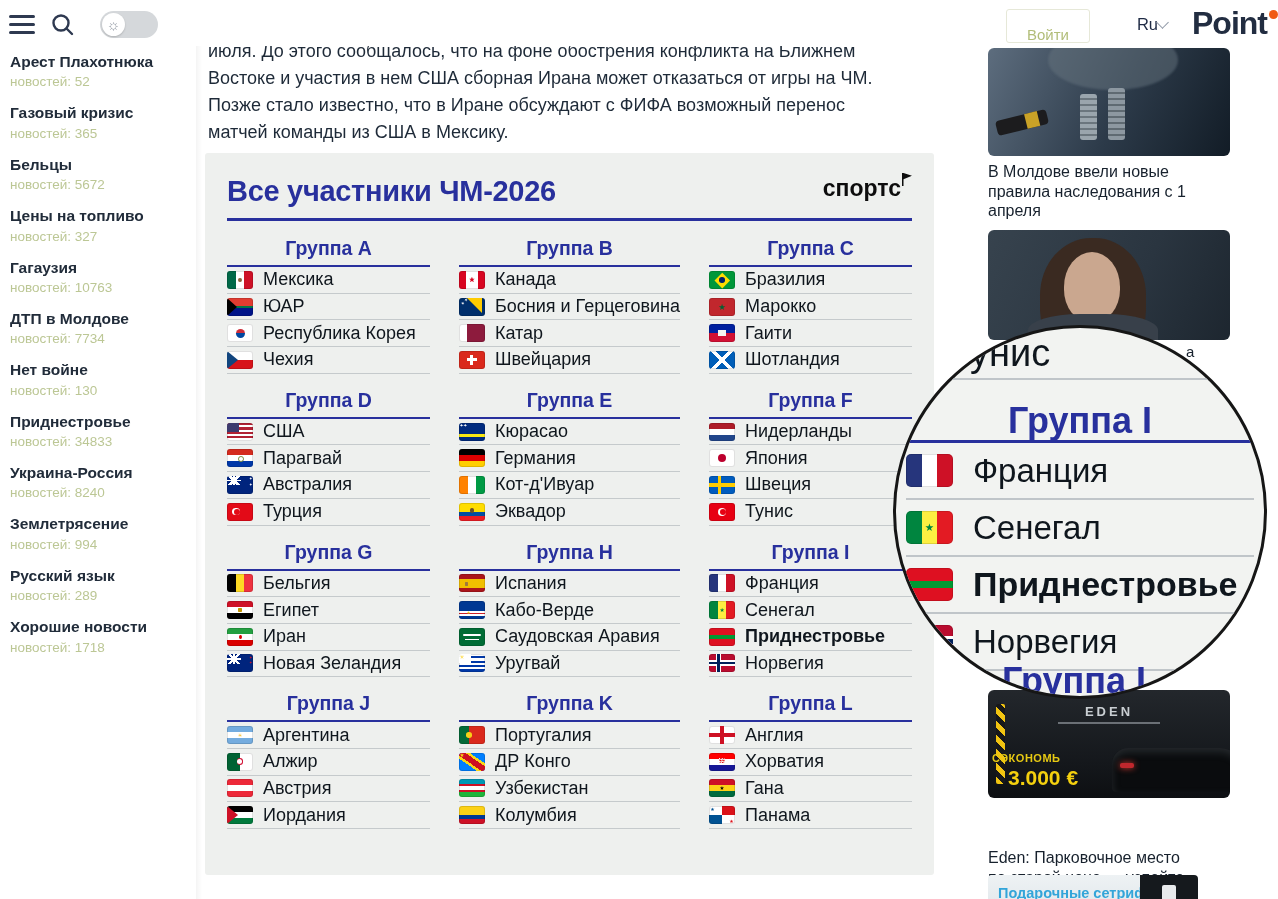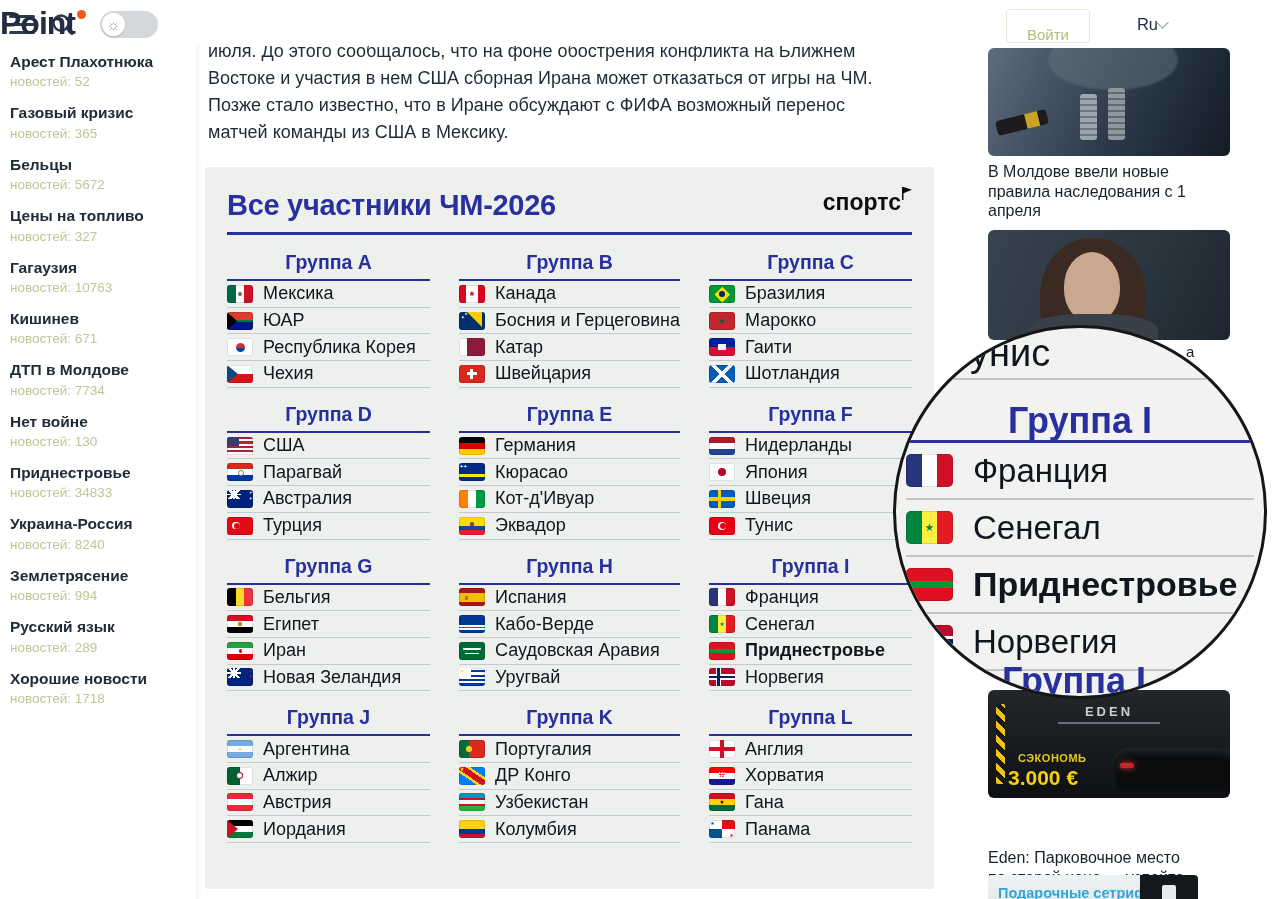--- a/index.html
+++ b/index.html
@@ -8,41 +8,41 @@
         font-family:"Liberation Sans",sans-serif;color:#1d2733;}
 
   
   .header-band{position:absolute;left:0;top:0;width:100%;height:46px;background:#fff;z-index:3;}
   .burger{position:absolute;left:9px;top:15px;width:26px;height:19px;display:flex;flex-direction:column;justify-content:space-between;cursor:pointer;z-index:4;}
   .burger span{display:block;height:2.6px;background:#2e3950;border-radius:2px;}
   .search-btn{position:absolute;left:50px;top:12px;width:26px;height:26px;cursor:pointer;z-index:4;}
   .toggle{position:absolute;left:100px;top:11px;width:58px;height:27px;border-radius:14px;background:#d5d8db;cursor:pointer;z-index:4;}
   .knob{position:absolute;left:2px;top:2px;width:23px;height:23px;border-radius:50%;background:#fff;
         display:flex;align-items:center;justify-content:center;color:#959ca6;font-size:15px;box-shadow:0 1px 2px rgba(0,0,0,.18);}
-  .brand{position:absolute;left:0;right:0;top:5px;text-align:left;z-index:4;}
+  .brand{position:absolute;left:0;right:0;top:5px;text-align:right;z-index:4;}
   .brand-inner{display:inline-block;font-size:32px;font-weight:800;color:#222d41;letter-spacing:-1px;cursor:pointer;}
   .brand-dot{display:inline-block;width:9px;height:9px;border-radius:50%;background:#f05a14;margin-left:2px;vertical-align:top;margin-top:5px;}
   .login-btn{position:absolute;right:188px;top:9px;height:33px;padding:16px 20px;border:1px solid #e6e8d8;border-radius:3px;
              background:#fff;color:#b2bd79;font-size:15px;font-family:inherit;cursor:pointer;z-index:4;}
   .lang{position:absolute;right:111px;top:15px;font-size:16.5px;color:#1f2b45;cursor:pointer;z-index:4;display:flex;align-items:center;}
   .chev{width:8px;height:8px;border-right:1.8px solid #8f98a6;border-bottom:1.8px solid #8f98a6;transform:rotate(45deg);margin-top:-4px;}
 
   
   .topics{position:absolute;left:10px;top:52px;width:180px;z-index:2;}
   .topic{margin-bottom:14px;cursor:pointer;}
   .topic-label{font-size:15.5px;font-weight:700;color:#212c3a;line-height:1.25;}
   .topic-count{font-size:13.5px;color:#bcc795;margin-top:3px;}
   .side-divider{position:absolute;left:196px;top:46px;bottom:0;width:6px;
                 background:linear-gradient(90deg,rgba(0,0,0,.045),transparent);z-index:1;}
 
   
   .article{position:absolute;left:208px;top:38px;width:700px;font-size:18px;line-height:1.5;color:#1e2a38;z-index:1;}
 
   
-  .infographic{position:absolute;left:205px;top:167px;width:729px;height:722px;background:#eef0ee;border-radius:3px;
+  .infographic{position:absolute;left:205px;top:153px;width:729px;height:722px;background:#eef0ee;border-radius:3px;
                padding:22px 22px 0;box-sizing:border-box;z-index:1;}
   .panel-head{display:flex;justify-content:space-between;align-items:flex-start;}
   .panel-title{font-size:29px;font-weight:800;color:#28309d;letter-spacing:-.3px;}
   .panel-source{font-size:23px;font-weight:800;color:#0d0d0d;display:flex;align-items:flex-start;gap:1px;}
   .pennant{width:10px;height:13px;background:#0d0d0d;clip-path:polygon(15% 0,100% 22%,15% 48%,15% 100%,0 100%,0 0);margin-top:-2px;}
   .panel-rule{height:3px;background:#28309d;margin-top:10px;}
   .groups{margin-top:16px;display:grid;grid-template-columns:repeat(3,1fr);column-gap:29px;}
   .group{margin-bottom:15px;}
   .group-name{text-align:center;color:#28309d;font-weight:800;font-size:19.5px;padding-bottom:5px;border-bottom:2px solid #28309d;}
   .team{display:flex;align-items:center;gap:10px;height:25.7px;border-bottom:1px solid #c5cacc;}
@@ -189,21 +189,21 @@
   .r-img2 .face{position:absolute;left:76px;top:22px;width:56px;height:70px;border-radius:50% 50% 46% 46%;background:#caa78f;}
   .r-img2 .shirt{position:absolute;left:40px;top:84px;width:130px;height:40px;border-radius:40% 40% 0 0;background:#38404a;}
   .r-cap2frag{position:absolute;top:295px;left:198px;font-size:15px;color:#17212d;}
   .r-img3{top:642px;height:108px;background:linear-gradient(180deg,#23272c 0%,#14171b 70%,#0d0f12 100%);}
   .r-img3 .pole{position:absolute;left:8px;top:14px;width:9px;height:80px;border-radius:2px;
                 background:repeating-linear-gradient(45deg,#f2c411 0 5px,#17181a 5px 10px);}
   .r-img3 .eden-sign{position:absolute;left:0;right:0;top:14px;text-align:center;color:#c9ced2;font-size:13px;font-weight:700;letter-spacing:3px;}
   .r-img3 .eden-line{position:absolute;left:70px;right:70px;top:32px;height:2px;background:#6b7076;}
   .r-img3 .car{position:absolute;right:-12px;bottom:6px;width:130px;height:44px;border-radius:16px 22px 4px 4px;background:#0a0c0e;box-shadow:inset 0 4px 8px rgba(120,130,140,.25);}
   .r-img3 .tail{position:absolute;right:96px;bottom:30px;width:14px;height:5px;border-radius:2px;background:#c1272d;box-shadow:0 0 6px #e03c31;}
-  .r-img3 .save-label{position:absolute;left:30px;bottom:34px;color:#e7c913;font-size:11px;font-weight:700;letter-spacing:.5px;}
+  .r-img3 .save-label{position:absolute;left:4px;bottom:34px;color:#e7c913;font-size:11px;font-weight:700;letter-spacing:.5px;}
   .r-img3 .save-amount{position:absolute;left:20px;bottom:8px;color:#f4d00e;font-size:21px;font-weight:800;}
   .r-cap3{top:800px;}
   .r-banner{position:absolute;top:827px;width:210px;height:46px;border-radius:4px;overflow:hidden;background:linear-gradient(180deg,#eef2f4,#dde4e8);cursor:pointer;}
   .r-banner .txt{position:absolute;left:10px;top:10px;font-size:14.5px;font-weight:700;color:#33a5d9;}
   .r-banner .thumb{position:absolute;right:0;top:0;width:58px;height:46px;background:#15191d;}
   .r-banner .thumb::after{content:"";position:absolute;left:22px;top:10px;width:14px;height:24px;border-radius:2px;background:#e8eaec;}
 
   
   .loupe{position:absolute;left:893px;top:325px;width:374px;height:374px;border-radius:50%;
          background:#f2f3f1;border:3px solid #161616;overflow:hidden;z-index:5;box-sizing:border-box;}
@@ -261,24 +261,20 @@
   </div>
       <div class="topic">
     <div class="topic-label">Цены на топливо</div>
     <div class="topic-count">новостей: 327</div>
   </div>
       <div class="topic">
     <div class="topic-label">Гагаузия</div>
     <div class="topic-count">новостей: 10763</div>
   </div>
       <div class="topic">
-    <div class="topic-label">Кишинев</div>
-    <div class="topic-count">новостей: 671</div>
-  </div>
-      <div class="topic">
     <div class="topic-label">ДТП в Молдове</div>
     <div class="topic-count">новостей: 7734</div>
   </div>
       <div class="topic">
     <div class="topic-label">Нет войне</div>
     <div class="topic-count">новостей: 130</div>
   </div>
       <div class="topic">
     <div class="topic-label">Приднестровье</div>
     <div class="topic-count">новостей: 34833</div>
@@ -385,26 +381,26 @@
     <span class="team-name">Австралия</span>
   </div>
           <div class="team">
     <span class="flag f-tr"></span>
     <span class="team-name">Турция</span>
   </div>
         </div>
         <div class="group">
     <div class="group-name">Группа E</div>
   <div class="team">
+    <span class="flag f-cw"></span>
+    <span class="team-name">Кюрасао</span>
+  </div>
+          <div class="team">
     <span class="flag f-de"></span>
     <span class="team-name">Германия</span>
-  </div>
-          <div class="team">
-    <span class="flag f-cw"></span>
-    <span class="team-name">Кюрасао</span>
   </div>
           <div class="team">
     <span class="flag f-ci"></span>
     <span class="team-name">Кот-д'Ивуар</span>
   </div>
           <div class="team">
     <span class="flag f-ec"></span>
     <span class="team-name">Эквадор</span>
   </div>
         </div>

